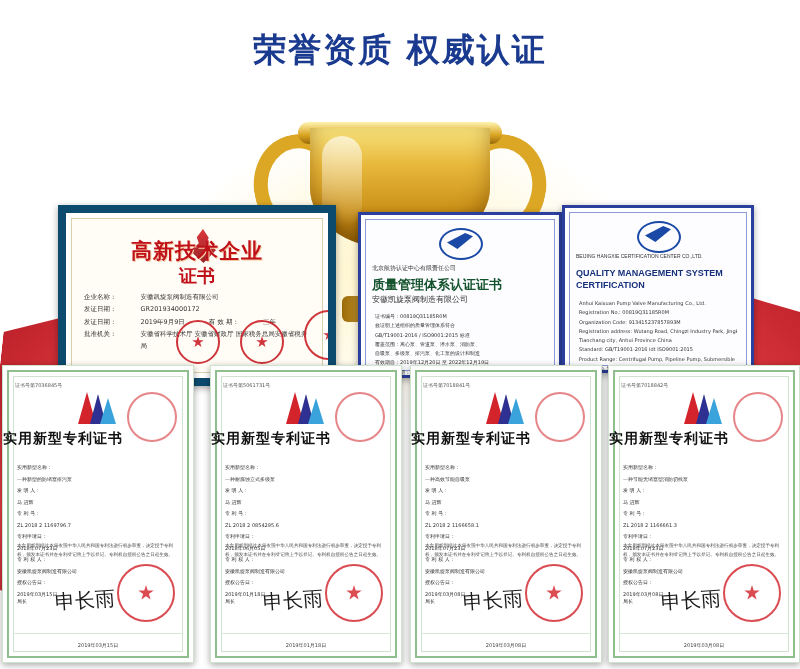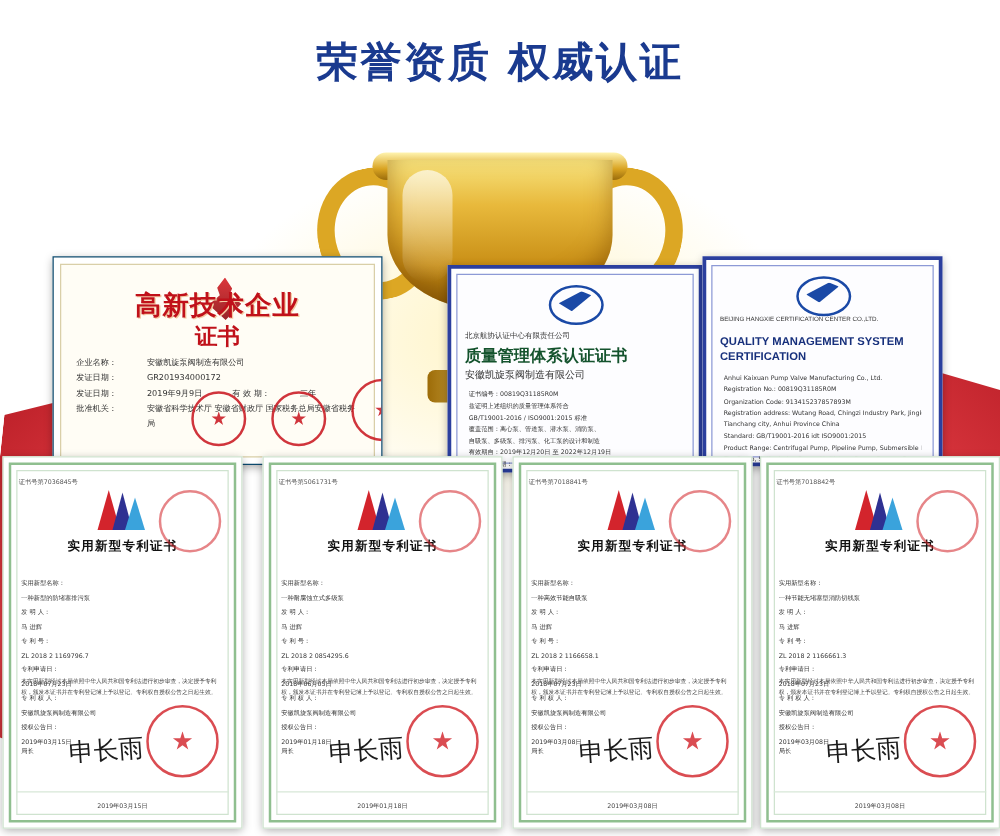--- a/index.html
+++ b/index.html
@@ -75,21 +75,21 @@
   }
   .glow{
     position:absolute;left:170px;top:120px;width:470px;height:300px;
     background:radial-gradient(ellipse at center,rgba(255,235,150,.55),rgba(255,220,120,0) 70%);
   }
 
   
   .cert{position:absolute;background:#fff;box-shadow:0 2px 7px rgba(0,0,0,.35);z-index:10;overflow:hidden;}
 
   
-  .cert-hitech{left:42px;top:205px;width:262px;height:165px;border:1px solid #0c4a6e;}
+  .cert-hitech{left:58px;top:205px;width:262px;height:165px;border:8px solid #0c4a6e;}
   .cert-hitech .inner{position:absolute;inset:5px;border:1px solid #d9cfa8;background:#fffdf5;}
   .ht-title{position:absolute;left:0;right:0;top:18px;text-align:center;
     font-family:"DejaVu Sans","Liberation Sans",sans-serif;font-weight:bold;
     font-size:21px;color:#c0111a;letter-spacing:1px;
     text-shadow:1px 1px 0 #f3c9a1;}
   .ht-title2{position:absolute;left:0;right:0;top:45px;text-align:center;
     font-family:"DejaVu Sans","Liberation Sans",sans-serif;font-weight:bold;
     font-size:18px;color:#c0111a;}
   .ht-flame{position:absolute;left:118px;top:10px;width:26px;height:34px;
     background:linear-gradient(180deg,#d82026,#8d0d12);
@@ -140,23 +140,23 @@
   .p4{left:608px;}
   .pat-no{position:absolute;left:12px;top:16px;font-size:5px;color:#555;
     font-family:"DejaVu Sans","Liberation Sans",sans-serif;}
   .pat-logo{position:absolute;left:50%;top:26px;transform:translateX(-50%);width:40px;height:34px;}
   .pat-logo .a{position:absolute;left:0;top:0;width:0;height:0;border-left:9px solid transparent;
     border-right:9px solid transparent;border-bottom:32px solid #d3242c;}
   .pat-logo .b{position:absolute;left:12px;top:2px;width:0;height:0;border-left:8px solid transparent;
     border-right:8px solid transparent;border-bottom:30px solid #2e3192;}
   .pat-logo .c{position:absolute;left:22px;top:6px;width:0;height:0;border-left:8px solid transparent;
     border-right:8px solid transparent;border-bottom:26px solid #3aa3dc;}
-  .pat-title{position:absolute;left:0;right:0;top:64px;text-align:center;
+  .pat-title{position:absolute;left:0;right:0;top:64px;text-align:left;
     font-family:"DejaVu Sans","Liberation Sans",sans-serif;
-    font-size:10px;font-weight:bold;color:#111;letter-spacing:1px;}
+    font-size:14px;font-weight:bold;color:#111;letter-spacing:1px;}
   .pat-lines{position:absolute;left:14px;right:14px;top:96px;font-size:5px;color:#333;line-height:2.3;
     font-family:"DejaVu Sans","Liberation Sans",sans-serif;}
   .pat-lines .ln{display:block;white-space:nowrap;}
   .pat-para{position:absolute;left:14px;right:14px;top:176px;font-size:4.6px;color:#444;line-height:1.9;
     font-family:"DejaVu Sans","Liberation Sans",sans-serif;}
   .pat-sign{position:absolute;left:14px;bottom:56px;font-size:5px;color:#333;line-height:1.9;
     font-family:"DejaVu Sans","Liberation Sans",sans-serif;}
   .pat-handwrite{position:absolute;left:52px;bottom:48px;font-size:20px;color:#1b1b1b;
     font-family:"DejaVu Serif","Liberation Serif",serif;transform:rotate(-4deg);}
   .pat-seal{position:absolute;right:18px;bottom:40px;width:54px;height:54px;border-radius:50%;

